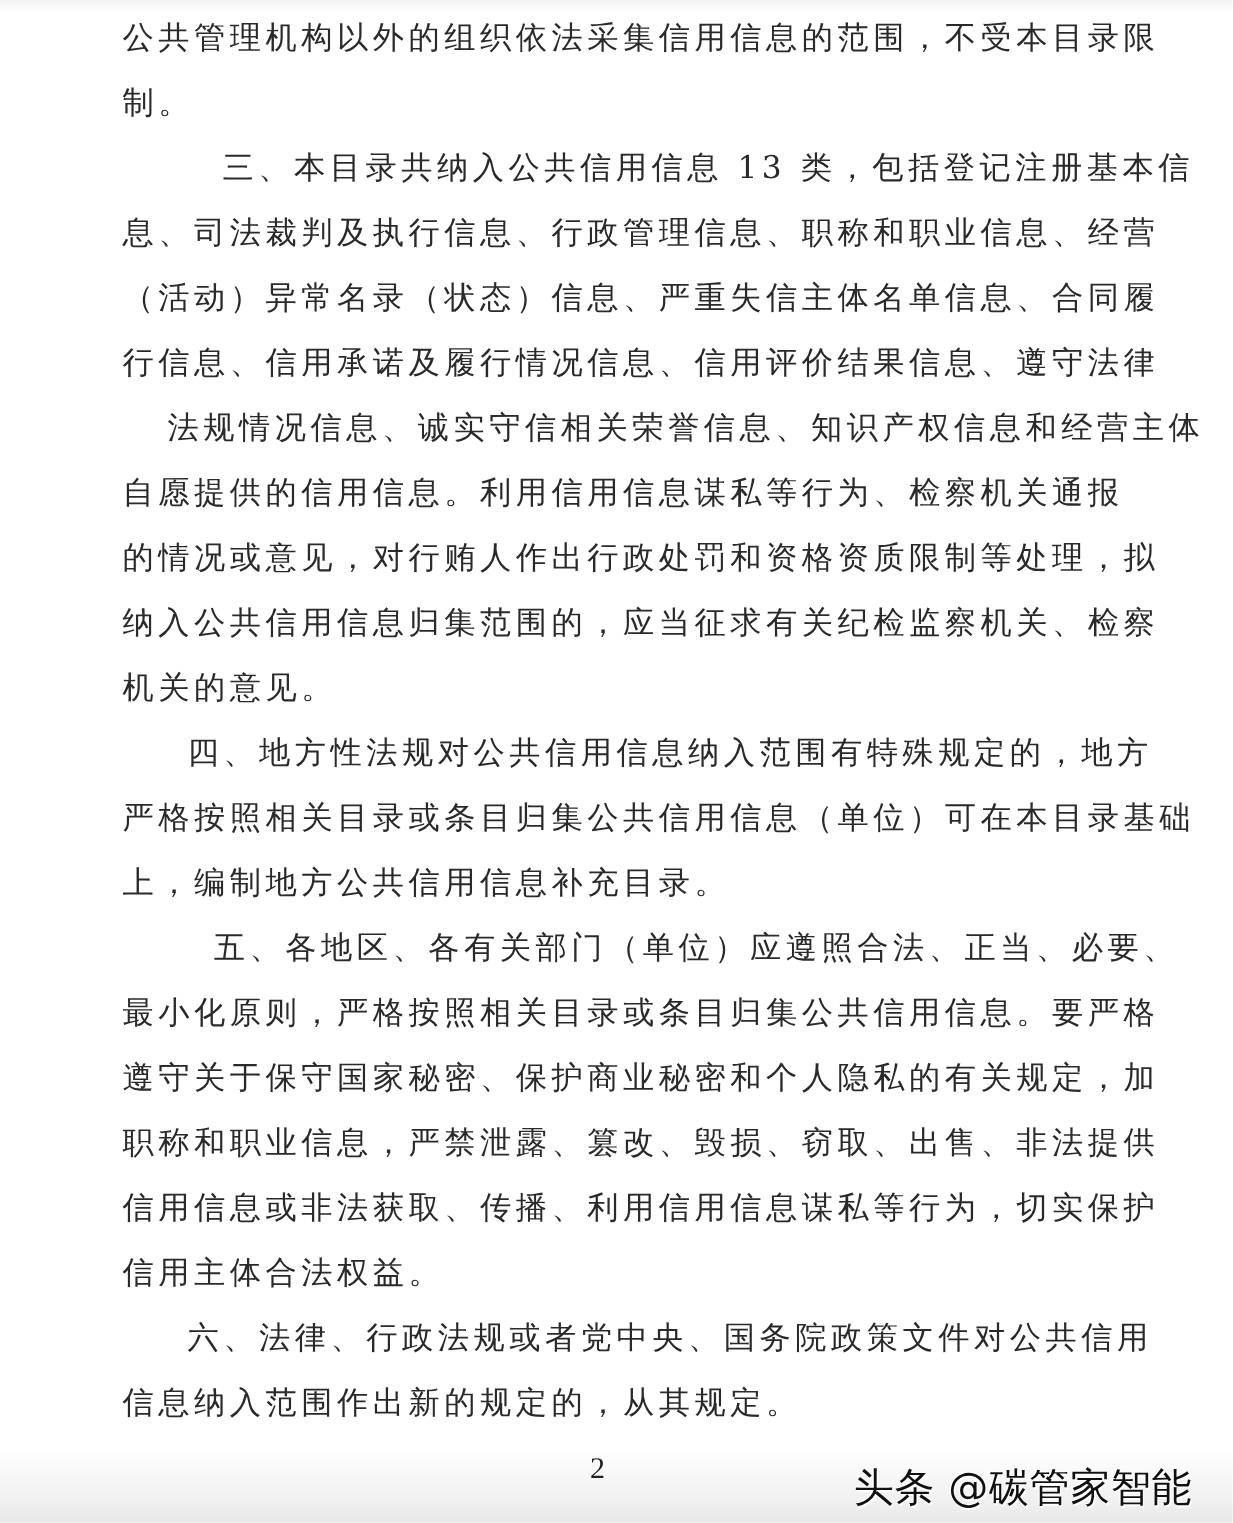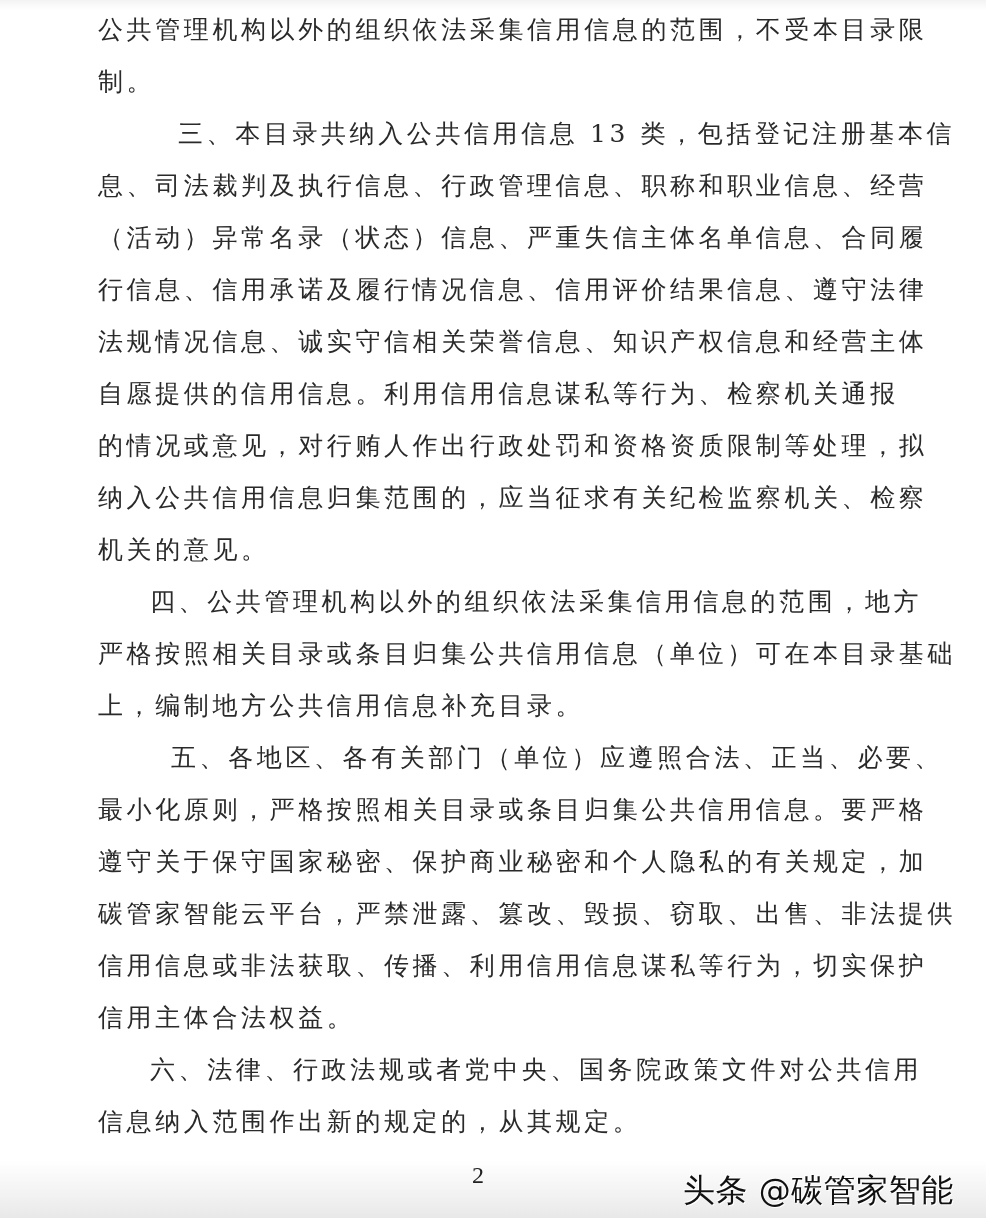--- a/index.html
+++ b/index.html
@@ -53,32 +53,32 @@
 </head>
 <body>
 
 <div class="page">
   <div class="line" style="top:15px;">公共管理机构以外的组织依法采集信用信息的范围，不受本目录限</div>
   <div class="line" style="top:67px;">制。</div>
   <div class="line" style="top:119px; left:52px;margin-left:28px;">三、本目录共纳入公共信用信息 13 类，包括登记注册基本信</div>
   <div class="line" style="top:171px;">息、司法裁判及执行信息、行政管理信息、职称和职业信息、经营</div>
   <div class="line" style="top:223px;">（活动）异常名录（状态）信息、严重失信主体名单信息、合同履</div>
   <div class="line" style="top:275px;text-align:center;">行信息、信用承诺及履行情况信息、信用评价结果信息、遵守法律</div>
-  <div class="line" style="top:327px;">法规情况信息、诚实守信相关荣誉信息、知识产权信息和经营主体</div>
+  <div class="line" style="top:327px;margin-left:36px;">法规情况信息、诚实守信相关荣誉信息、知识产权信息和经营主体</div>
   <div class="line" style="top:379px;">自愿提供的信用信息。利用信用信息谋私等行为、检察机关通报</div>
   <div class="line" style="top:431px;">的情况或意见，对行贿人作出行政处罚和资格资质限制等处理，拟</div>
   <div class="line" style="top:483px;">纳入公共信用信息归集范围的，应当征求有关纪检监察机关、检察</div>
   <div class="line" style="top:535px;">机关的意见。</div>
-  <div class="line" style="top:587px; left:52px;">四、公共管理机构以外的组织依法采集信用信息的范围，地方</div>
+  <div class="line" style="top:587px; left:52px;">四、地方性法规对公共信用信息纳入范围有特殊规定的，地方</div>
   <div class="line" style="top:639px;">严格按照相关目录或条目归集公共信用信息（单位）可在本目录基础</div>
   <div class="line" style="top:691px;">上，编制地方公共信用信息补充目录。</div>
   <div class="line" style="top:743px; left:52px;margin-left:21px;">五、各地区、各有关部门（单位）应遵照合法、正当、必要、</div>
   <div class="line" style="top:795px;">最小化原则，严格按照相关目录或条目归集公共信用信息。要严格</div>
   <div class="line" style="top:847px;">遵守关于保守国家秘密、保护商业秘密和个人隐私的有关规定，加</div>
-  <div class="line" style="top:899px;">碳管家智能云平台，严禁泄露、篡改、毁损、窃取、出售、非法提供</div>
+  <div class="line" style="top:899px;">职称和职业信息，严禁泄露、篡改、毁损、窃取、出售、非法提供</div>
   <div class="line" style="top:951px;">信用信息或非法获取、传播、利用信用信息谋私等行为，切实保护</div>
   <div class="line" style="top:1003px;">信用主体合法权益。</div>
   <div class="line" style="top:1055px; left:52px;">六、法律、行政法规或者党中央、国务院政策文件对公共信用</div>
   <div class="line" style="top:1107px;">信息纳入范围作出新的规定的，从其规定。</div>
 </div>
 
 <div class="page-number">2</div>
 
 <div class="watermark">头条 @碳管家智能云平台</div>
 

